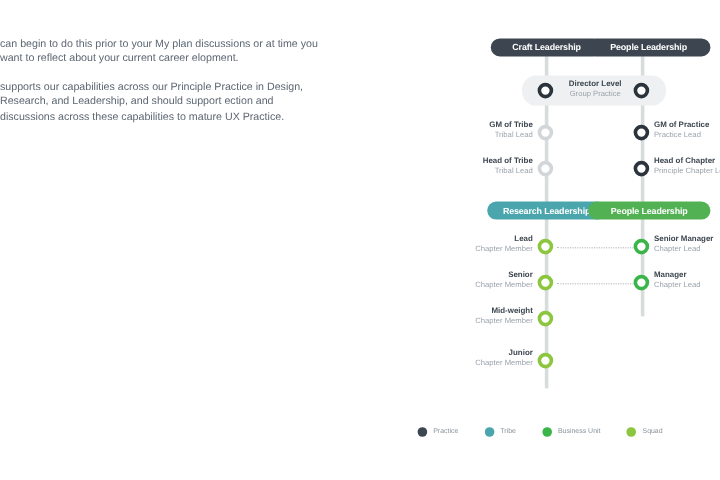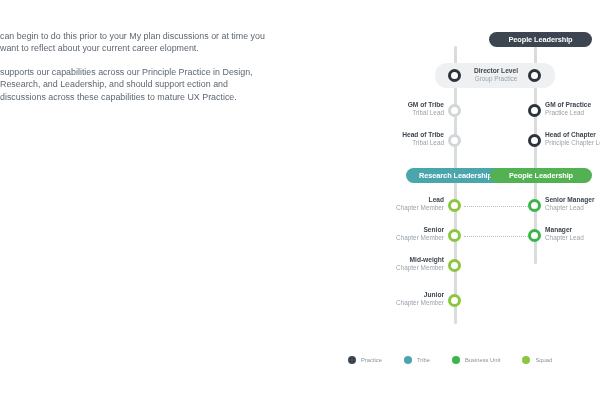--- a/index.html
+++ b/index.html
@@ -82,20 +82,21 @@
     <p class="para">supports our capabilities across our Principle Practice in Design, Research, and Leadership, and should support ection and discussions across these capabilities to mature UX Practice.</p>
   </div>
 
   <div class="diagram">
 
     <div class="track track-left" style="top:22px;height:278px;"></div>
     <div class="track track-right" style="top:22px;height:218px;"></div>
 
     <div class="band" style="left:95px;top:39px;width:120px;height:25px;"></div>
 
+    <div class="pill pill-dark" style="left:69px;top:8px;width:93px;">Craft Leadership</div>
     <div class="pill pill-dark" style="left:149px;top:8px;width:103px;">People Leadership</div>
 
     <div class="node node-dark" style="left:108px;top:45px;"></div>
     <div class="node node-dark" style="left:188px;top:45px;"></div>
     <div class="lbl c" style="left:125px;top:43px;width:62px;">
       <div class="t">Director Level</div>
       <div class="s">Group Practice</div>
     </div>
 
     <div class="node node-muted" style="left:108px;top:80px;"></div>

